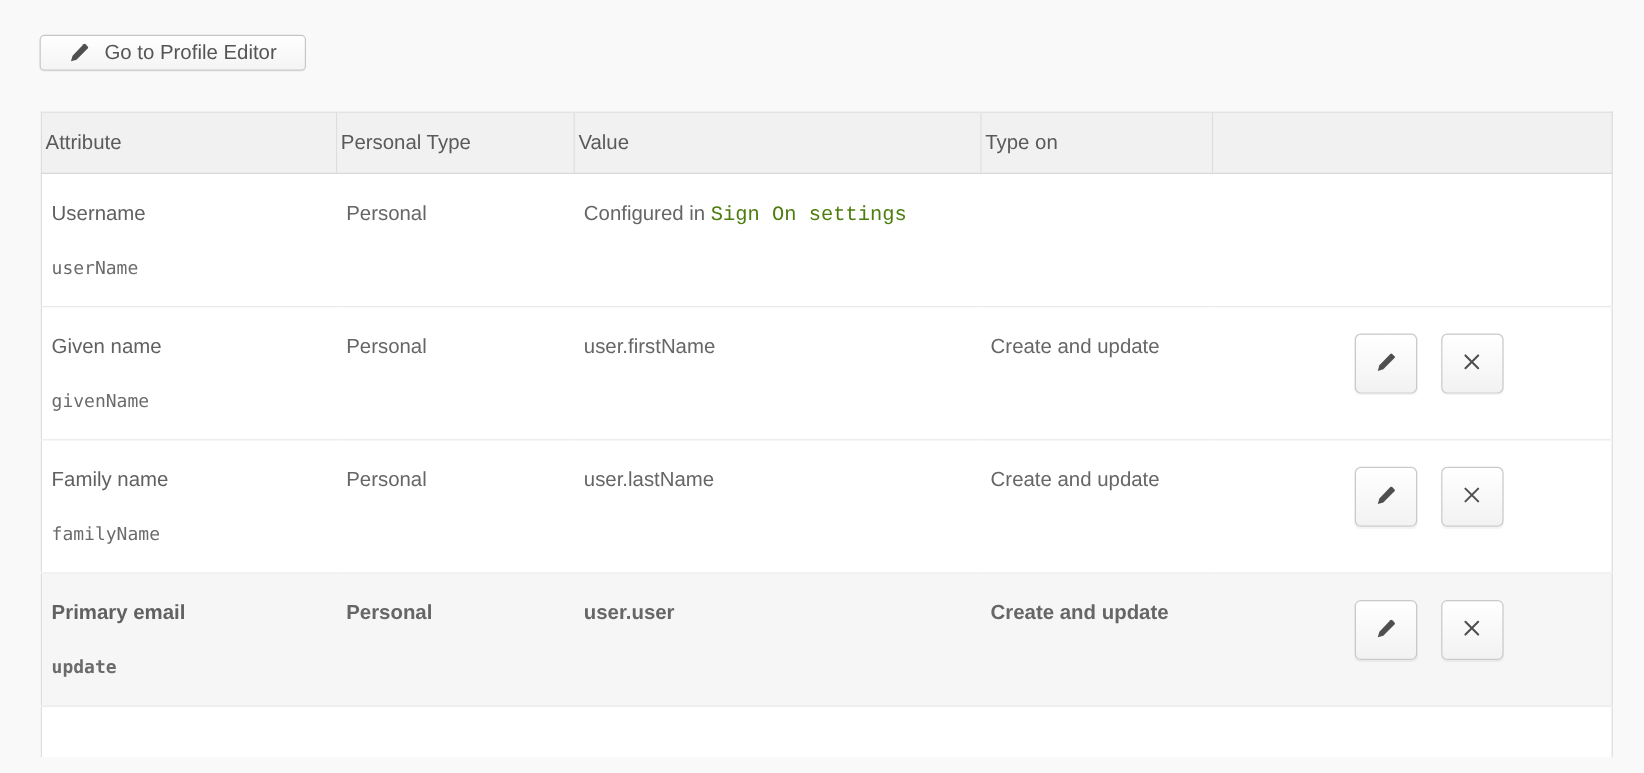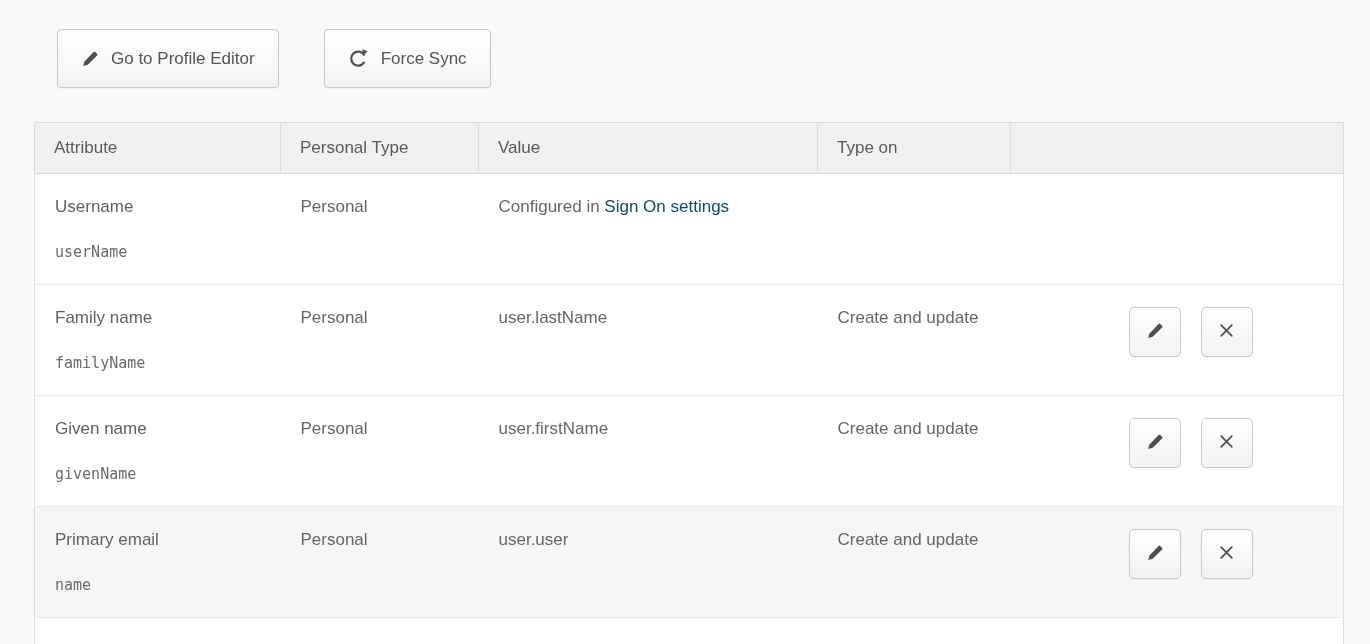--- a/index.html
+++ b/index.html
@@ -8,62 +8,61 @@
     width:1370px; height:644px; overflow:hidden;
     background:#f9f9f9;
     font-family:"Liberation Sans", sans-serif;
     color:#5e5e5e;
   }
 
   
   .toolbar { padding:29px 0 0 33px; display:flex; gap:21px; }
   .btn {
     display:inline-flex; align-items:center; gap:12px;
-    height:59px; padding:0 23px;
+    height:30px; padding:0 23px;
     background:linear-gradient(#ffffff,#f4f4f4);
     border:1px solid #c7c7c7; border-radius:4px;
     font-family:"Liberation Sans", sans-serif;
     font-size:17px; color:#555; cursor:pointer;
     box-shadow:0 1px 1px rgba(0,0,0,0.04);
-    margin-left:24px;
   }
   .btn .ic { display:inline-flex; }
 
   
   .table-wrap { margin:34px 0 0 34px; width:1309px; }
   table {
     border-collapse:collapse; table-layout:fixed;
     width:1309px; background:#fff;
     border:1px solid #ddd; border-bottom:none;
   }
   thead th {
     background:#f1f1f1;
     text-align:left; font-weight:400;
     font-size:17px; color:#5a5a5a;
-    padding:15px 19px;
+    padding:15px 3px;
     border-right:1px solid #dedede;
     border-bottom:1px solid #d8d8d8;
     height:48px;
   }
   thead th:last-child { border-right:none; }
   tbody td {
     vertical-align:top;
-    padding:23px 20px;
+    padding:23px 8px;
     font-size:17px; color:#666;
     border-bottom:1px solid #e9e9e9;
     background:#fff;
     line-height:20px;
   }
-  tr.highlight td { background:#f6f6f6; }
+  tr.highlight td { background:#f6f6f6;font-weight:bold; }
   .attr-label { font-size:17px; color:#616161; }
   .attr-code {
     font-family:"DejaVu Sans Mono", monospace;
     font-size:15px; color:#6b6b6b; margin-top:26px; line-height:18px;
   }
-  a.value-link { color:#0c4a6e; text-decoration:none; cursor:pointer; }
+  a.value-link { color:#4d7c0f; text-decoration:none; cursor:pointer;font-family:Liberation Mono, monospace; }
 
   td.actions-cell { padding:22px 20px 22px 118px; }
   .actions { display:flex; gap:20px; }
   .icon-btn {
     width:52px; height:50px;
     border:1px solid #c9c9c9; border-radius:5px;
     background:linear-gradient(#ffffff,#f2f2f2);
     display:inline-flex; align-items:center; justify-content:center;
     cursor:pointer; box-shadow:0 1px 1px rgba(0,0,0,0.05);
   }
@@ -73,29 +72,20 @@
 <body>
 
 <div class="toolbar">
   <button class="btn">
     <span class="ic">
       <svg width="18" height="18" viewBox="0 0 16 16">
           <path d="M11.2 1.7a1 1 0 0 1 1.4 0l1.7 1.7a1 1 0 0 1 0 1.4L6 13.1l-4.1 1.2 1.2-4.1z" fill="#4f4f4f"></path>
         </svg>
     </span>
     <span>Go to Profile Editor</span>
-  </button>
-  <button class="btn">
-    <span class="ic">
-      <svg width="21" height="21" viewBox="0 0 20 20">
-        <path d="M15.2 6.2 A6.7 6.7 0 1 0 15.2 14.0" fill="none" stroke="#4f4f4f" stroke-width="2.1" stroke-linecap="round"></path>
-        <path d="M13.6 1.2 L18.8 3.2 L14.6 6.8 Z" fill="#4f4f4f"></path>
-      </svg>
-    </span>
-    <span>Force Sync</span>
   </button>
 </div>
 
 <div class="table-wrap">
 <table>
   <colgroup>
     <col style="width:246px">
         <col style="width:198px">
         <col style="width:339px">
         <col style="width:193px">
@@ -120,20 +110,48 @@
       <td>Personal</td>
       <td>
         <span>Configured in </span><a class="value-link">Sign On settings</a>
       </td>
       <td></td>
       <td></td>
     </tr>
 
     <tr>
       <td>
+        <div class="attr-label">Given name</div>
+        <div class="attr-code">givenName</div>
+      </td>
+      <td>Personal</td>
+      <td>user.firstName</td>
+      <td>Create and update</td>
+      <td class="actions-cell">
+        <div class="actions">
+          <button class="icon-btn">
+            <span>
+              <svg width="18" height="18" viewBox="0 0 16 16">
+                    <path d="M11.2 1.7a1 1 0 0 1 1.4 0l1.7 1.7a1 1 0 0 1 0 1.4L6 13.1l-4.1 1.2 1.2-4.1z" fill="#4f4f4f"></path>
+                  </svg>
+            </span>
+          </button>
+          <button class="icon-btn">
+            <span>
+              <svg width="17" height="17" viewBox="0 0 16 16">
+                    <path d="M3 3l10 10M13 3L3 13" stroke="#4f4f4f" stroke-width="1.6" stroke-linecap="round"></path>
+                  </svg>
+            </span>
+          </button>
+        </div>
+      </td>
+    </tr>
+
+    <tr>
+      <td>
         <div class="attr-label">Family name</div>
         <div class="attr-code">familyName</div>
       </td>
       <td>Personal</td>
       <td>user.lastName</td>
       <td>Create and update</td>
       <td class="actions-cell">
         <div class="actions">
           <button class="icon-btn">
             <span>
@@ -146,52 +164,24 @@
             <span>
               <svg width="17" height="17" viewBox="0 0 16 16">
                     <path d="M3 3l10 10M13 3L3 13" stroke="#4f4f4f" stroke-width="1.6" stroke-linecap="round"></path>
                   </svg>
             </span>
           </button>
         </div>
       </td>
     </tr>
 
-    <tr>
-      <td>
-        <div class="attr-label">Given name</div>
-        <div class="attr-code">givenName</div>
-      </td>
-      <td>Personal</td>
-      <td>user.firstName</td>
-      <td>Create and update</td>
-      <td class="actions-cell">
-        <div class="actions">
-          <button class="icon-btn">
-            <span>
-              <svg width="18" height="18" viewBox="0 0 16 16">
-                    <path d="M11.2 1.7a1 1 0 0 1 1.4 0l1.7 1.7a1 1 0 0 1 0 1.4L6 13.1l-4.1 1.2 1.2-4.1z" fill="#4f4f4f"></path>
-                  </svg>
-            </span>
-          </button>
-          <button class="icon-btn">
-            <span>
-              <svg width="17" height="17" viewBox="0 0 16 16">
-                    <path d="M3 3l10 10M13 3L3 13" stroke="#4f4f4f" stroke-width="1.6" stroke-linecap="round"></path>
-                  </svg>
-            </span>
-          </button>
-        </div>
-      </td>
-    </tr>
-
     <tr class="highlight">
       <td>
         <div class="attr-label">Primary email</div>
-        <div class="attr-code">name</div>
+        <div class="attr-code">update</div>
       </td>
       <td>Personal</td>
       <td>user.user</td>
       <td>Create and update</td>
       <td class="actions-cell">
         <div class="actions">
           <button class="icon-btn">
             <span>
               <svg width="18" height="18" viewBox="0 0 16 16">
                     <path d="M11.2 1.7a1 1 0 0 1 1.4 0l1.7 1.7a1 1 0 0 1 0 1.4L6 13.1l-4.1 1.2 1.2-4.1z" fill="#4f4f4f"></path>

